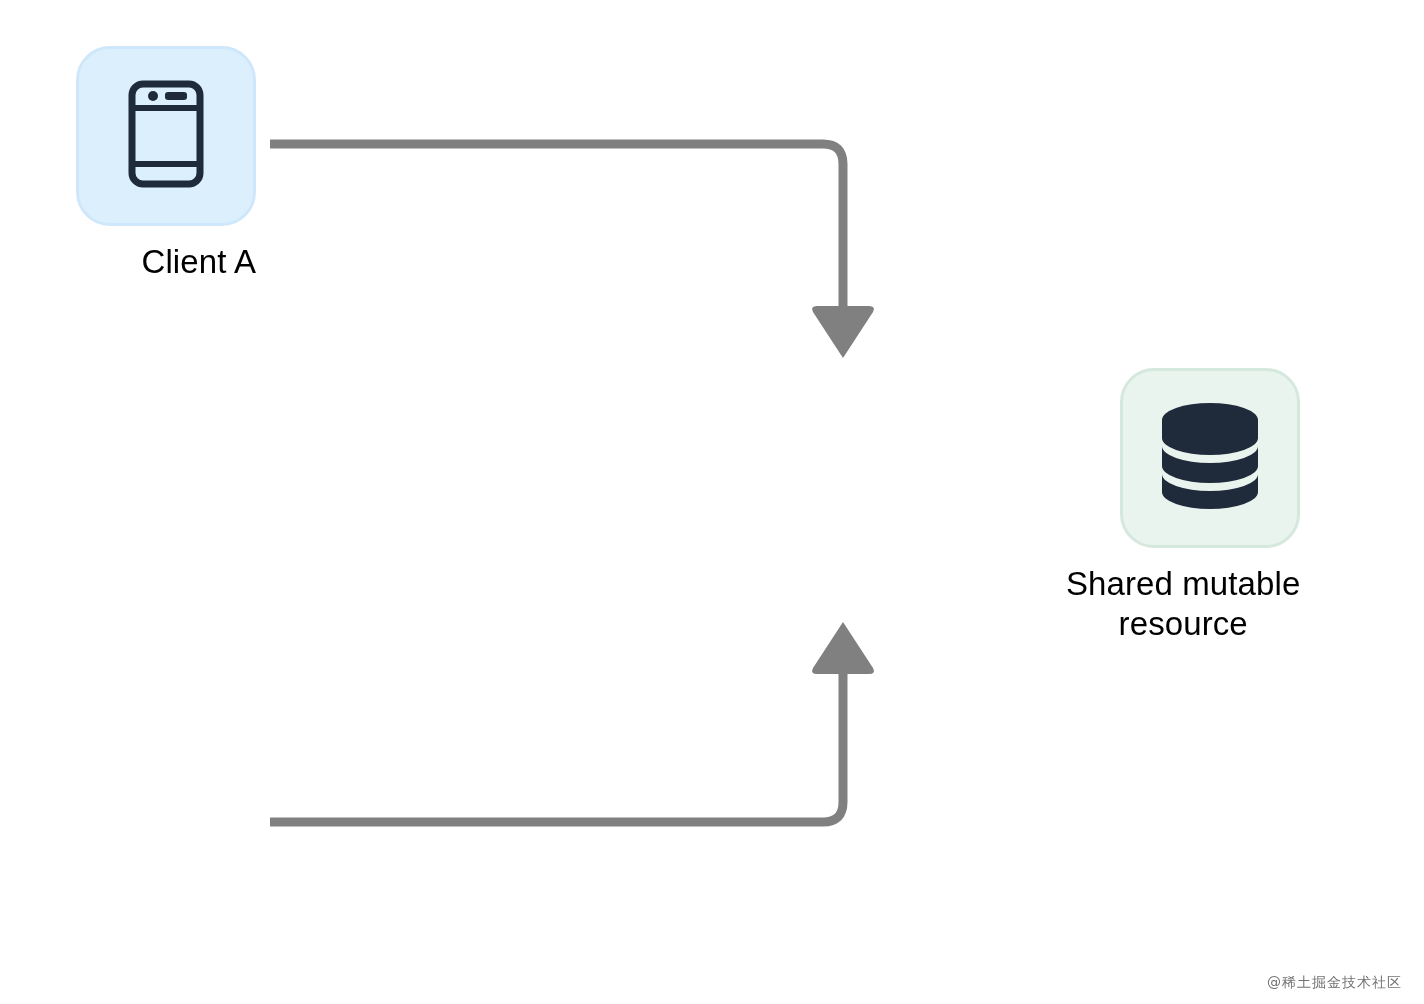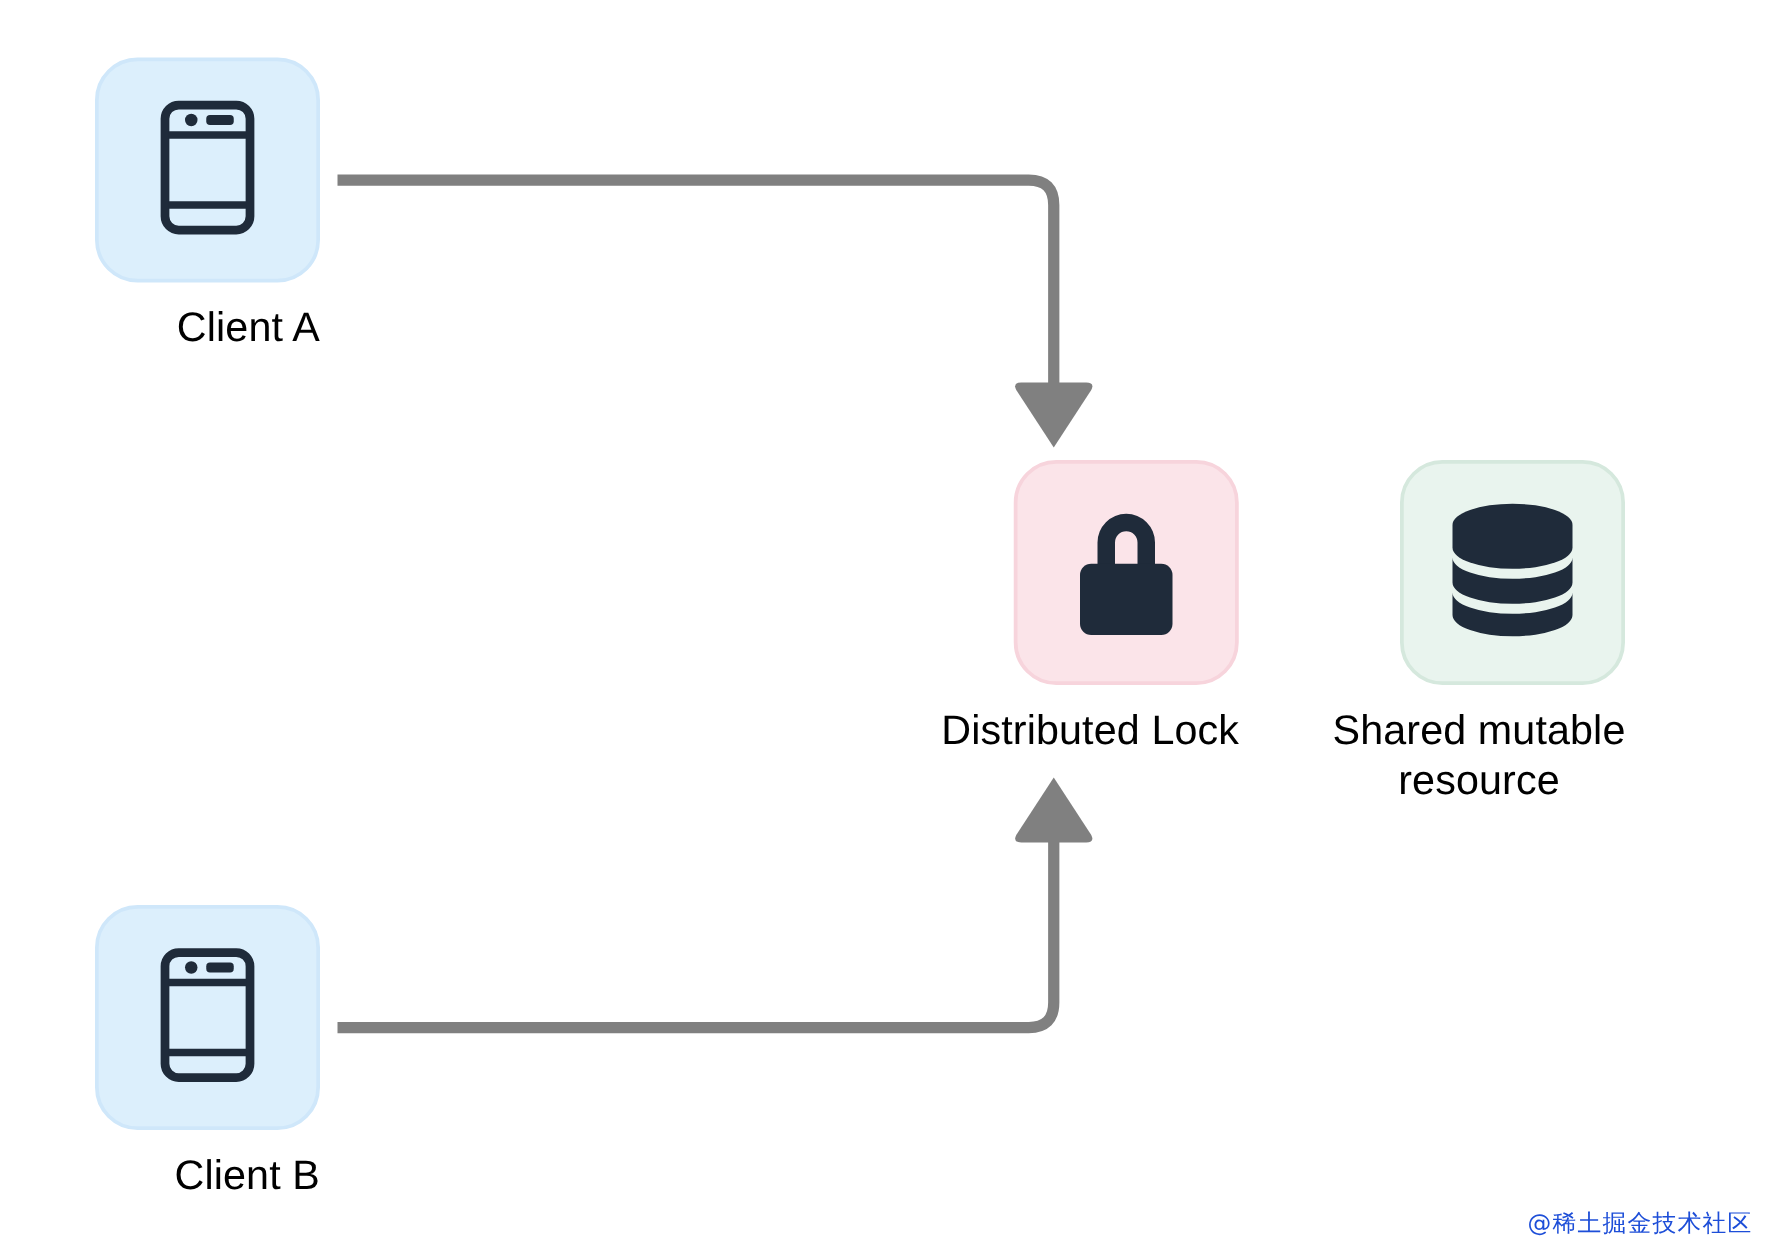--- a/index.html
+++ b/index.html
@@ -69,22 +69,22 @@
     width: 1424px;
     height: 1004px;
     pointer-events: none;
   }
 
   
   .watermark {
     position: absolute;
     right: 22px;
     bottom: 12px;
-    font-size: 19px;
-    color: #1d4ed8;
+    font-size: 14px;
+    color: #737373;
     letter-spacing: 1px;
     font-family: "DejaVu Sans", sans-serif;
     margin-left: 35px;
   }
 </style>
 </head>
 <body>
 
 <div id="canvas">
 
@@ -109,47 +109,21 @@
           <line x1="8" y1="28" x2="70" y2="28" stroke="#1f2b3a" stroke-width="6"></line>
           <line x1="8" y1="84" x2="70" y2="84" stroke="#1f2b3a" stroke-width="6"></line>
           <circle cx="26" cy="16" r="5" fill="#1f2b3a"></circle>
           <rect x="38" y="12" width="22" height="8" rx="3" fill="#1f2b3a"></rect>
         </svg>
       </span>
     </div>
     <div class="node-label">Client A</div>
   </div>
 
-  <div class="node" style="left:76px; top:724px;">
-    <div class="icon-box client">
-      <span>
-        <svg width="78" height="108" viewBox="0 0 78 108" fill="none">
-          <rect x="5" y="4" width="68" height="100" rx="11" ry="11" stroke="#1f2b3a" stroke-width="7" fill="none"></rect>
-          <line x1="8" y1="28" x2="70" y2="28" stroke="#1f2b3a" stroke-width="6"></line>
-          <line x1="8" y1="84" x2="70" y2="84" stroke="#1f2b3a" stroke-width="6"></line>
-          <circle cx="26" cy="16" r="5" fill="#1f2b3a"></circle>
-          <rect x="38" y="12" width="22" height="8" rx="3" fill="#1f2b3a"></rect>
-        </svg>
-      </span>
-    </div>
-    <div class="node-label">Client B</div>
-  </div>
 
-  <div class="node" style="left:753px; top:368px;">
-    <div class="icon-box lock">
-      <span>
-        <svg width="96" height="112" viewBox="0 0 96 112" fill="none">
-          <path d="M25 56 L25 34 a23 23 0 0 1 46 0 L71 56 L57 56 L57 34
-                   a9 9 0 0 0 -18 0 L39 56 Z" fill="#1f2b3a"></path>
-          <rect x="11" y="51" width="74" height="57" rx="9" ry="9" fill="#1f2b3a"></rect>
-        </svg>
-      </span>
-    </div>
-    <div class="node-label">Distributed Lock</div>
-  </div>
 
   <div class="node" style="left:1066px; top:368px;">
     <div class="icon-box db">
       <span>
         <svg width="104" height="110" viewBox="0 0 104 110" fill="none">
 
           <path d="M4 19 a48 17 0 0 1 96 0 L100 37 a48 17 0 0 1 -96 0 Z" fill="#1f2b3a"></path>
 
           <path d="M4 45 a48 17 0 0 0 96 0 L100 65 a48 17 0 0 1 -96 0 Z" fill="#1f2b3a"></path>
 

